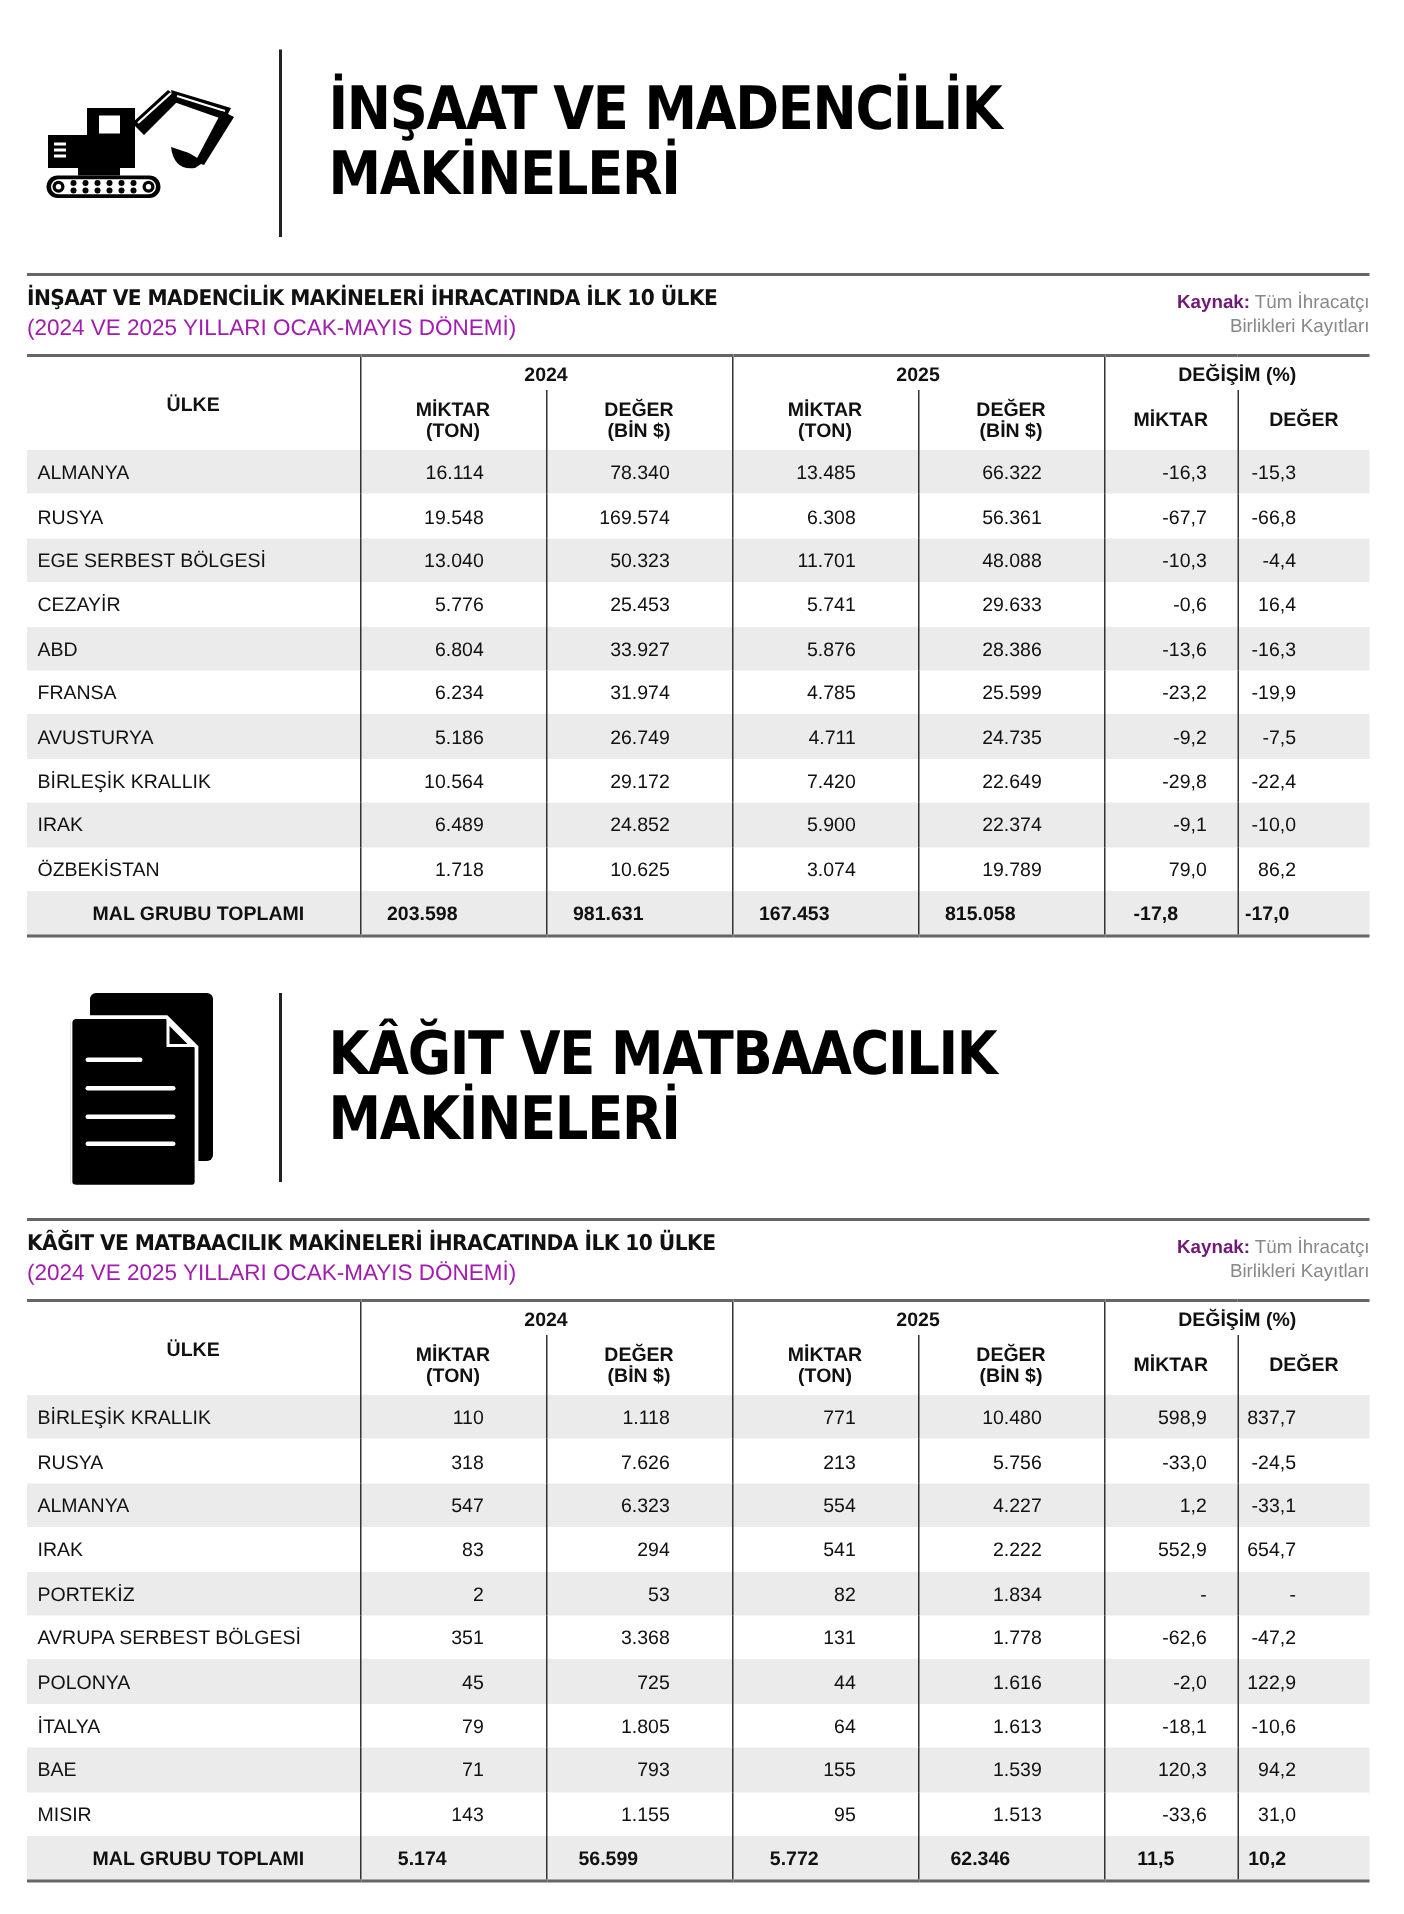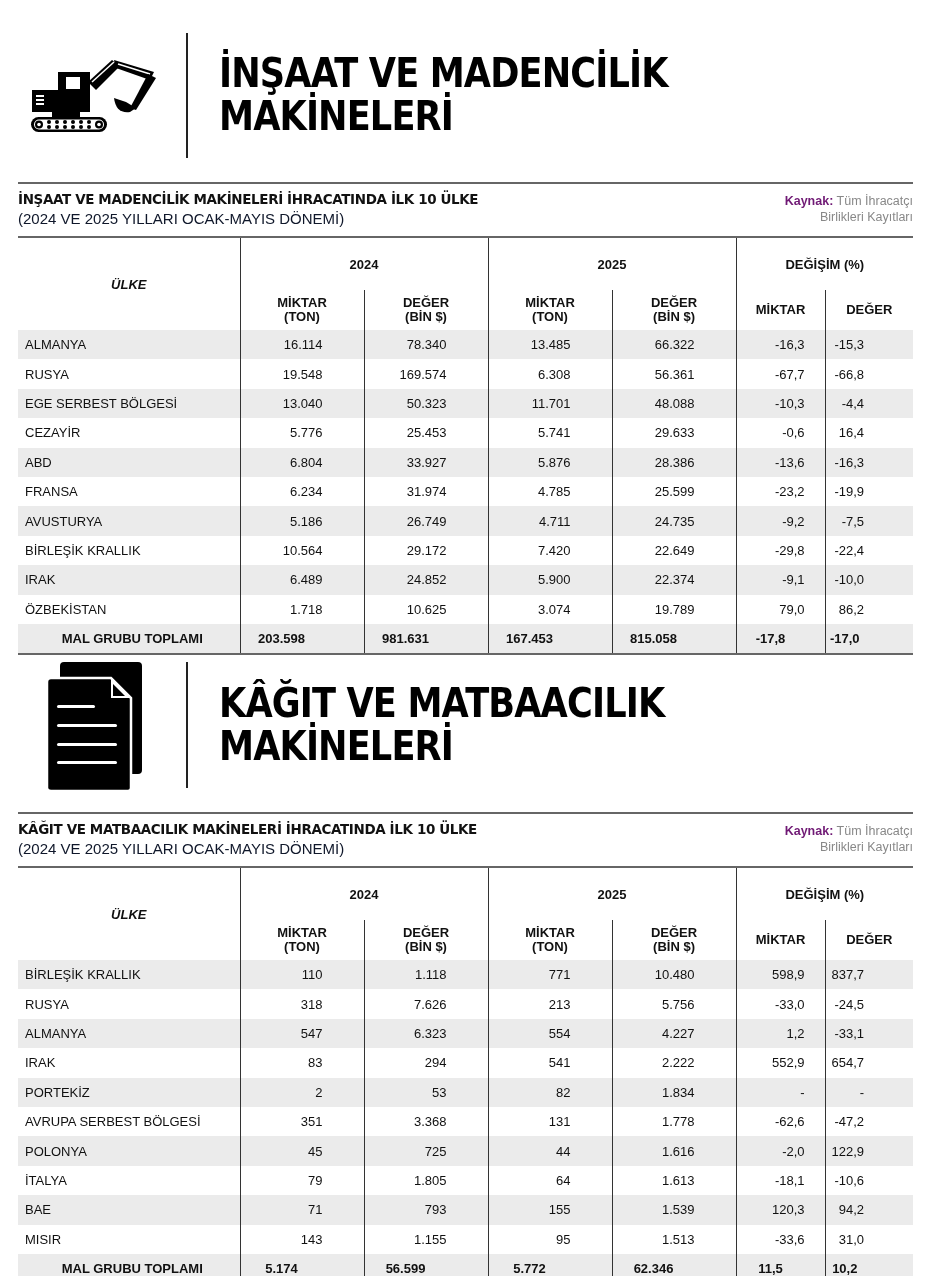--- a/index.html
+++ b/index.html
@@ -11,36 +11,36 @@
   .sec-divider { position: absolute; left: 172px; width: 2px; background: #222; }
   .sec-title { position: absolute; left: 205px; font-family: "DejaVu Sans", sans-serif;
                font-weight: bold; font-size: 40px; line-height: 43px; letter-spacing: -1px;
                transform: scaleX(0.88); transform-origin: left top; color: #000; white-space: nowrap; }
 
   .tbl-block { position: absolute; left: 18px; width: 895px; }
   .tbl-top-rule { position: absolute; left: 0; top: 0; width: 895px; height: 2px; background: #666; }
   .tbl-title { position: absolute; left: 0; top: 9px; font-family: "DejaVu Sans", sans-serif;
                font-weight: bold; font-size: 14.5px; letter-spacing: -0.4px;
                transform: scaleX(0.93); transform-origin: left top; white-space: nowrap; }
-  .tbl-sub { position: absolute; left: 0; top: 28px; font-size: 15px; color: #0f172a; white-space: nowrap; }
+  .tbl-sub { position: absolute; left: 0; top: 28px; font-size: 15px; color: #a21caf; white-space: nowrap; }
   .tbl-source { position: absolute; right: 0; top: 11px; text-align: right; font-size: 12.5px;
                 line-height: 16px; color: #888; }
   .tbl-source b { color: #701a75; }
 
   table.data { position: absolute; left: 0; top: 54px; width: 895px; border-collapse: collapse;
                table-layout: fixed; font-size: 13px; }
   table.data col.c0 { width: 222px; }
   table.data col.c1, table.data col.c2, table.data col.c3, table.data col.c4 { width: 124px; }
   table.data col.c5 { width: 89px; }
   table.data col.c6 { width: 88px; }
-  table.data thead tr.top th { border-top: 2px solid #666; height: 22px; padding: 15px; font-weight: bold;
+  table.data thead tr.top th { border-top: 2px solid #666; height: 22px; padding: 0; font-weight: bold;
                                font-size: 13px; text-align: center; vertical-align: middle; }
   table.data thead tr.sub th { height: 40px; padding: 0; font-weight: bold; font-size: 13px; line-height: 14px;
                                text-align: center; vertical-align: middle; }
-  table.data th.ulke { text-align: left; padding-left: 7px; vertical-align: top; padding-top: 6px; font-style: italic; }
+  table.data th.ulke { text-align: left; padding-left: 7px; vertical-align: top; padding-top: 6px; }
   table.data td { height: 29.4px; padding: 0; vertical-align: middle; }
   table.data tbody tr:nth-child(odd) td { background: #ebebeb; }
   table.data td.country { padding-left: 7px; text-align: left; }
   table.data td.num { text-align: right; }
   table.data td.n1, table.data td.n2, table.data td.n3, table.data td.n4 { padding-right: 41px; }
   table.data td.n5 { padding-right: 20px; }
   table.data td.n6 { padding-right: 49px; }
   table.data tr.total td { font-weight: bold; border-bottom: 2px solid #666; text-align: center; }
   .vl { border-left: 1.5px solid #333; }
   .vl-thin { border-left: 1px solid #333; }

